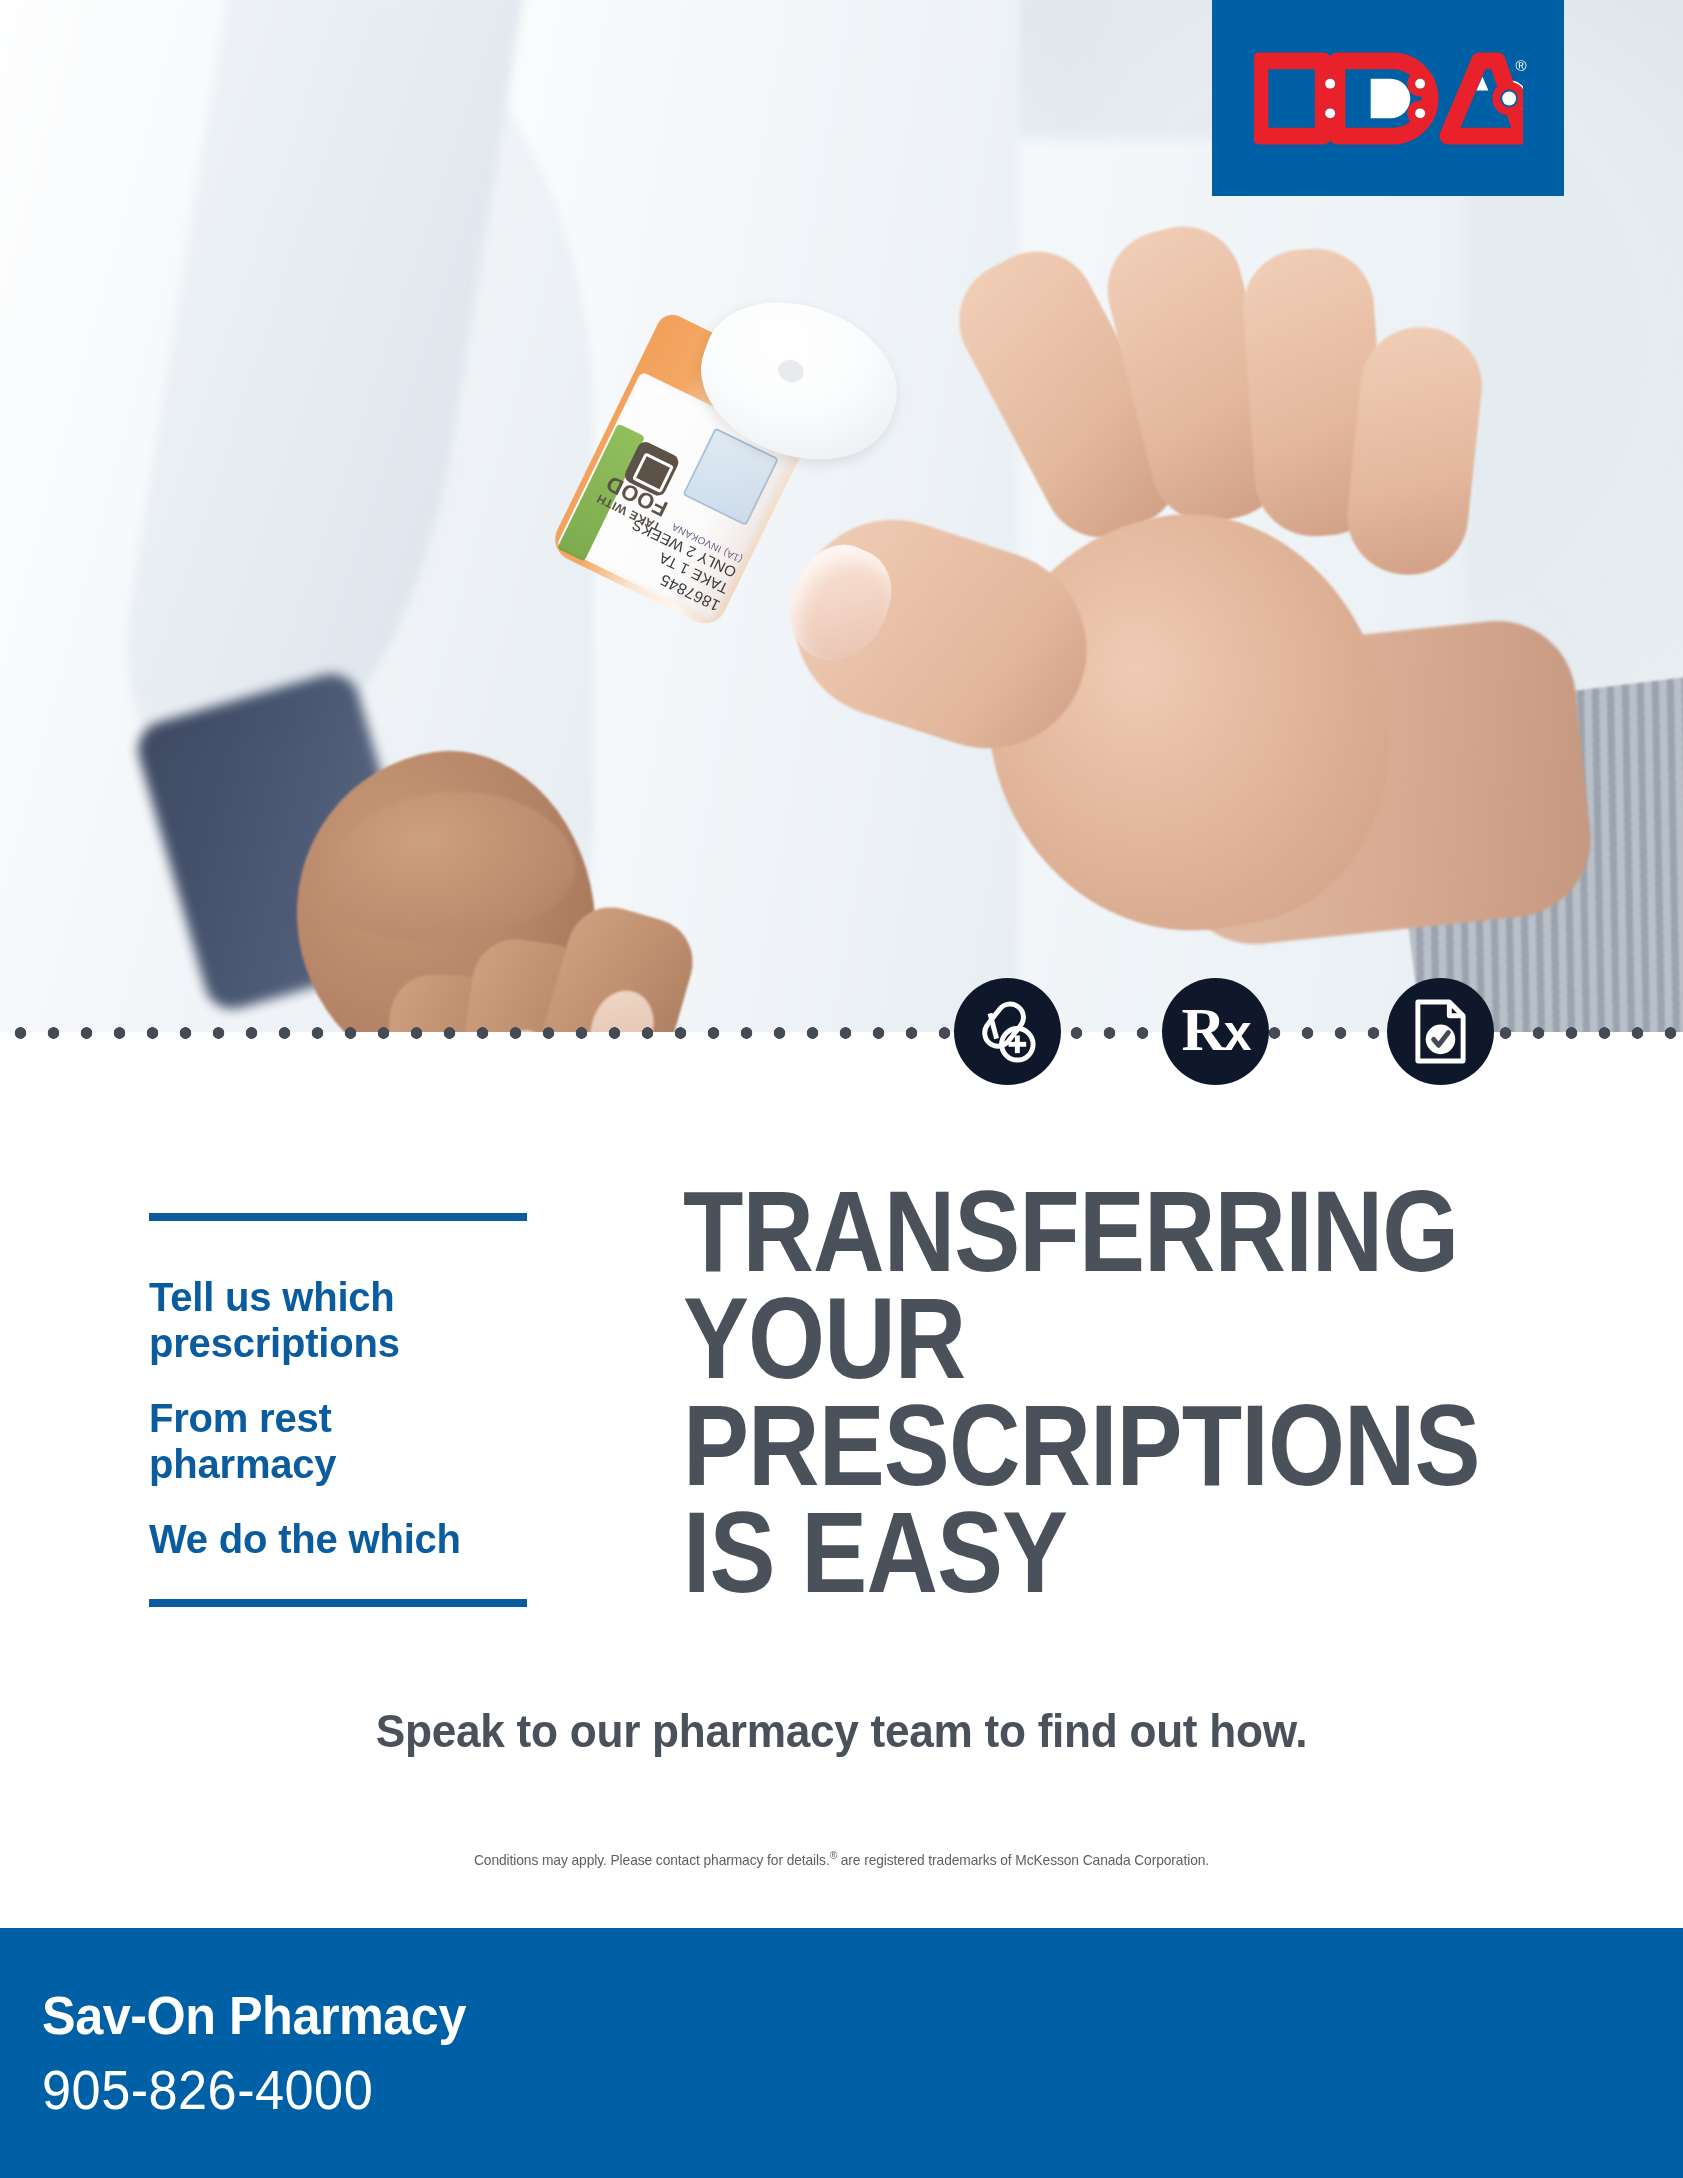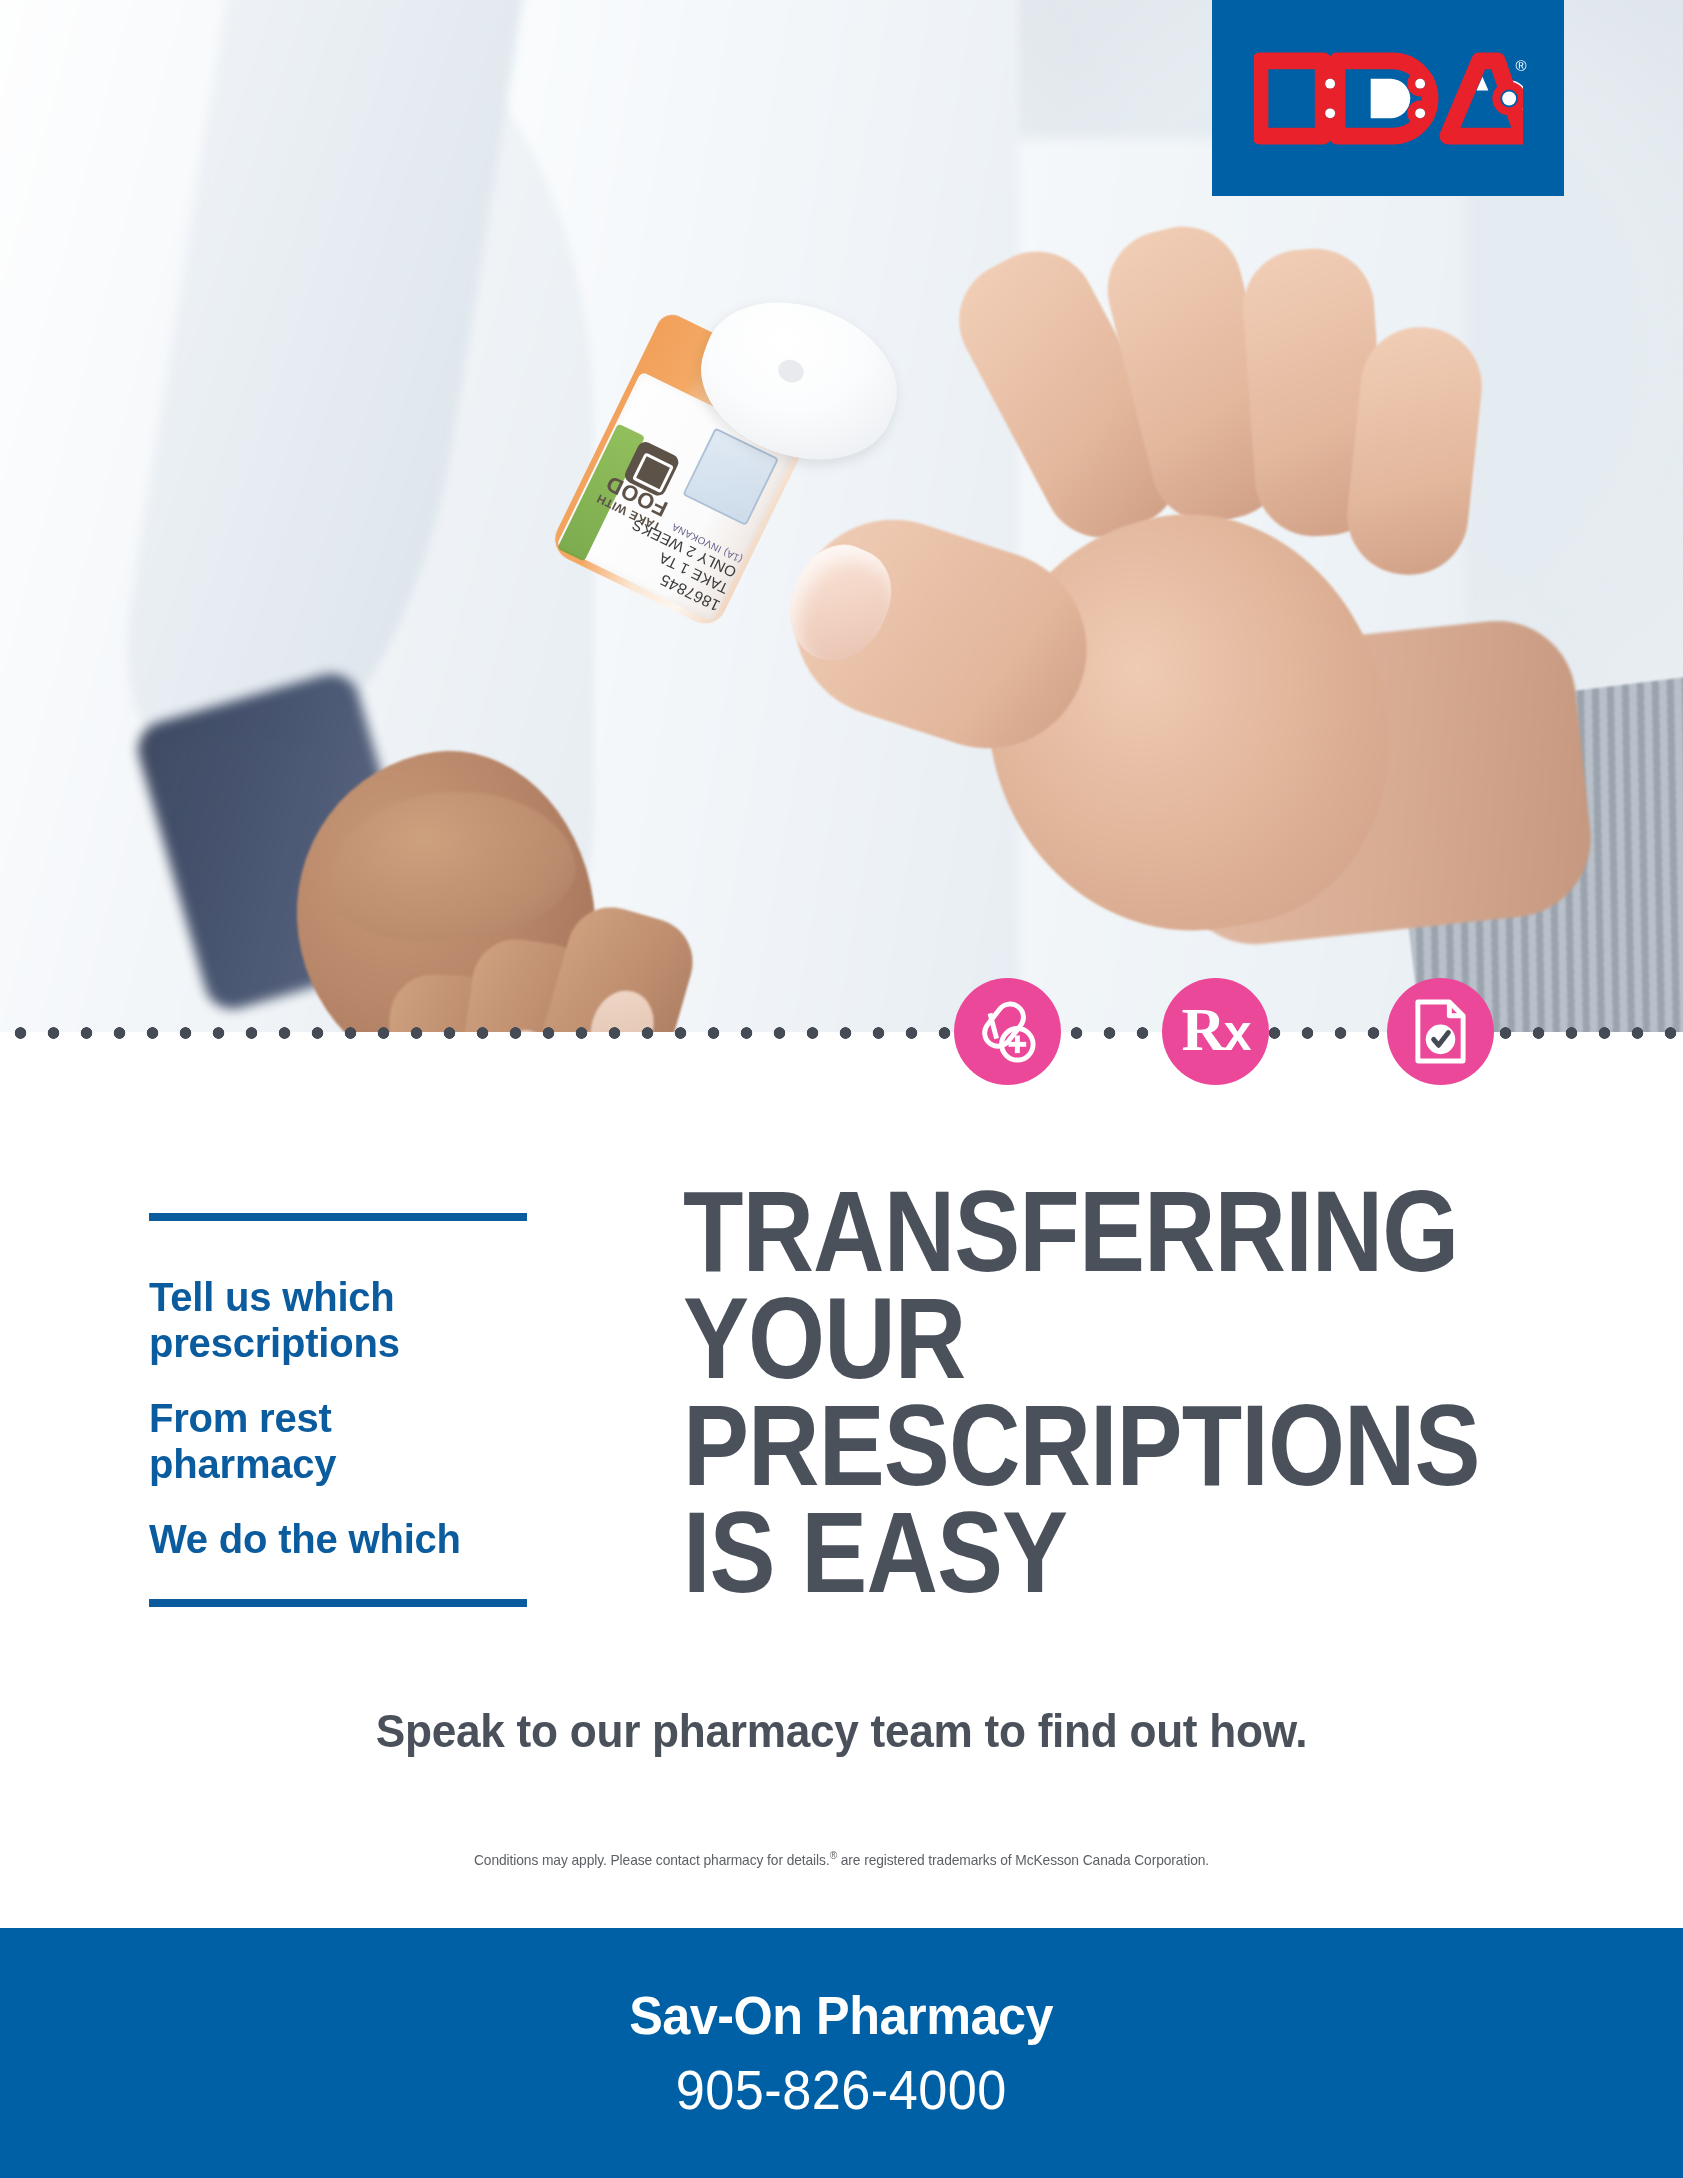--- a/index.html
+++ b/index.html
@@ -304,21 +304,21 @@
     background-size: 33px 14px;
     background-repeat: repeat-x;
     background-position: 4px center;
   }
 
   
   .icon-badge {
     position: absolute;
     width: 107px; height: 107px;
     border-radius: 50%;
-    background: #ec4899;
+    background: #0f172a;
     display: flex;
     align-items: center;
     justify-content: center;
   }
   .badge-1 { left: 954px;  top: 978px; }
   .badge-2 { left: 1162px; top: 978px; }
   .badge-3 { left: 1387px; top: 978px; }
   .rx-glyph {
     color: #ffffff;
     font-family: "Liberation Serif", serif;
@@ -422,21 +422,20 @@
 
   
   .footer {
     position: absolute;
     left: 0; top: 1928px;
     width: 1683px;
     height: 250px;
     background: #0060a5;
     display: flex;
     flex-direction: column;
-    align-items: center;
     justify-content: center;
   }
   .footer-name {
     color: #ffffff;
     font-family: "Liberation Sans", sans-serif;
     font-weight: 700;
     font-size: 53px;
     letter-spacing: -0.5px;
     transform: scaleX(.95);
   }

